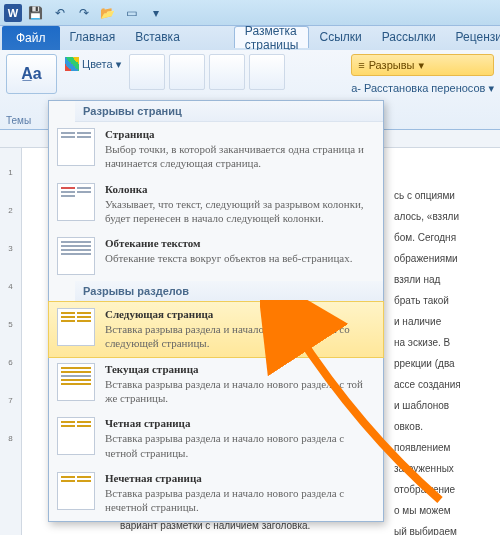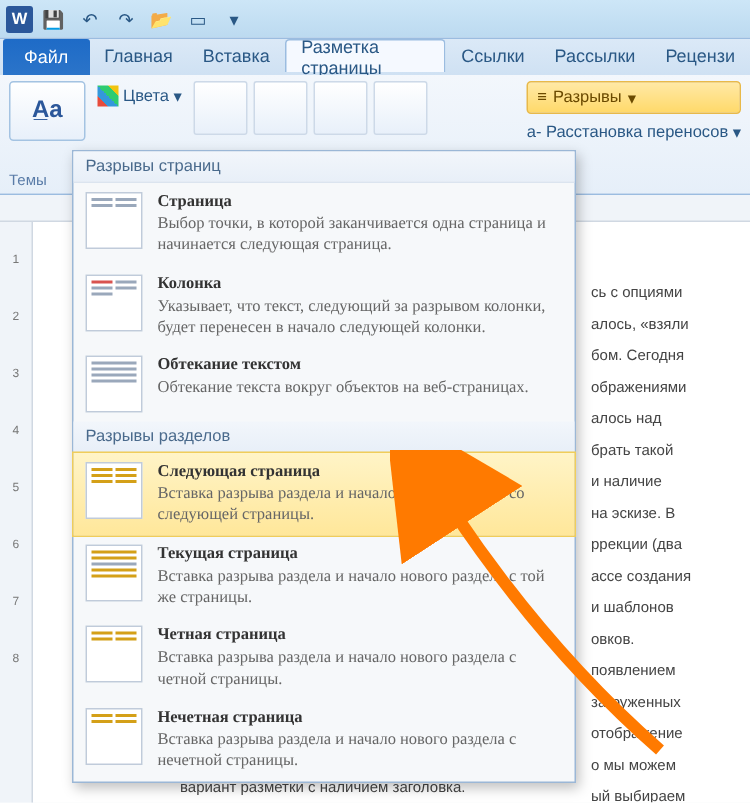--- a/index.html
+++ b/index.html
@@ -61,20 +61,21 @@
     height: 22px;
     display: flex; align-items: center;
     cursor: pointer;
   }
   .tab.active {
     background: #f5f9ff;
     border: 1px solid #9bbce0;
     border-bottom: none;
     border-radius: 3px 3px 0 0;
     color: #2a5885;
+    margin-left: 44px;
   }
   
   .ribbon-body {
     height: 80px;
     background: linear-gradient(#f3f7fc, #e6eff9);
     border-bottom: 1px solid #9bbce0;
     display: flex;
     align-items: flex-start;
     padding: 4px 6px;
     gap: 8px;
@@ -155,26 +156,27 @@
     position: absolute;
     left: 48px;
     top: 100px;
     width: 336px;
     background: #f6f8fa;
     border: 1px solid #9bb7d6;
     box-shadow: 2px 3px 8px rgba(0,0,0,0.25);
     z-index: 10;
   }
   .dd-header {
-    font-weight: normal;
+    font-weight: bold;
     color: #4a6a8c;
     font-size: 11px;
     padding: 4px 8px;
     background: linear-gradient(#f2f6fb, #e8eff8);
     border-bottom: 1px solid #dbe4ef;
+    margin-left: 26px;
   }
   .dd-item {
     display: flex;
     padding: 6px 8px;
     gap: 10px;
     cursor: pointer;
     font-family: Liberation Serif, serif;
   }
   .dd-item.selected {
     background: linear-gradient(#fff4c7, #ffe79a);
@@ -285,21 +287,21 @@
   </div>
 </div>
 
 <div class="ruler-area"></div>
 
 <div class="doc-area">
   <p>сь с опциями</p>
   <p>алось, «взяли</p>
   <p>бом. Сегодня</p>
   <p>ображениями</p>
-  <p>алось над</p>
+  <p>взяли над</p>
   <p>брать такой</p>
   <p>и наличие</p>
   <p>на эскизе. В</p>
   <p>ррекции (два</p>
   <p>ассе создания</p>
   <p>и шаблонов</p>
   <p>овков.</p>
   <p>появлением</p>
   <p>загруженных</p>
   <p>отображение</p>

